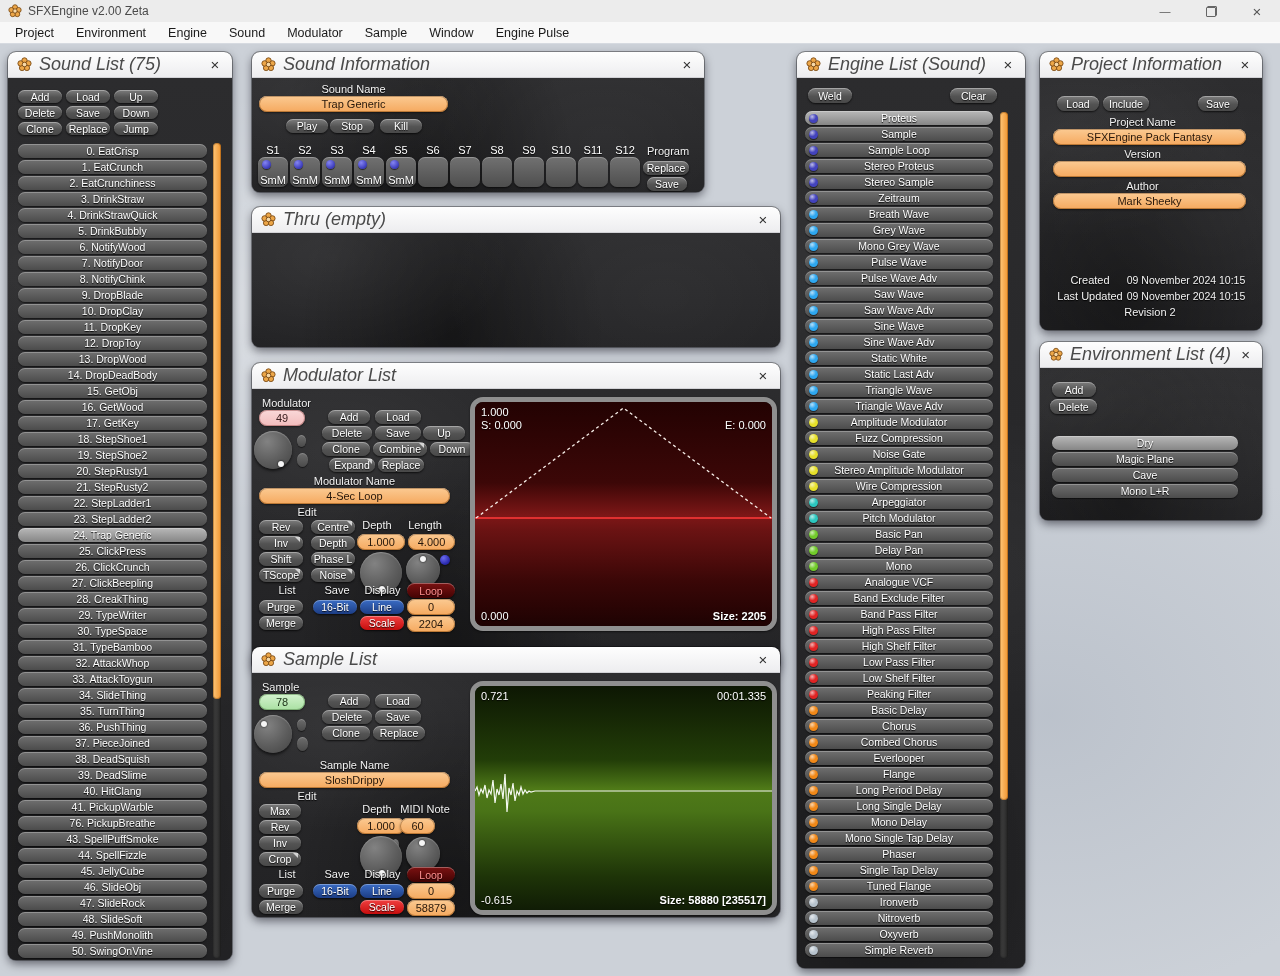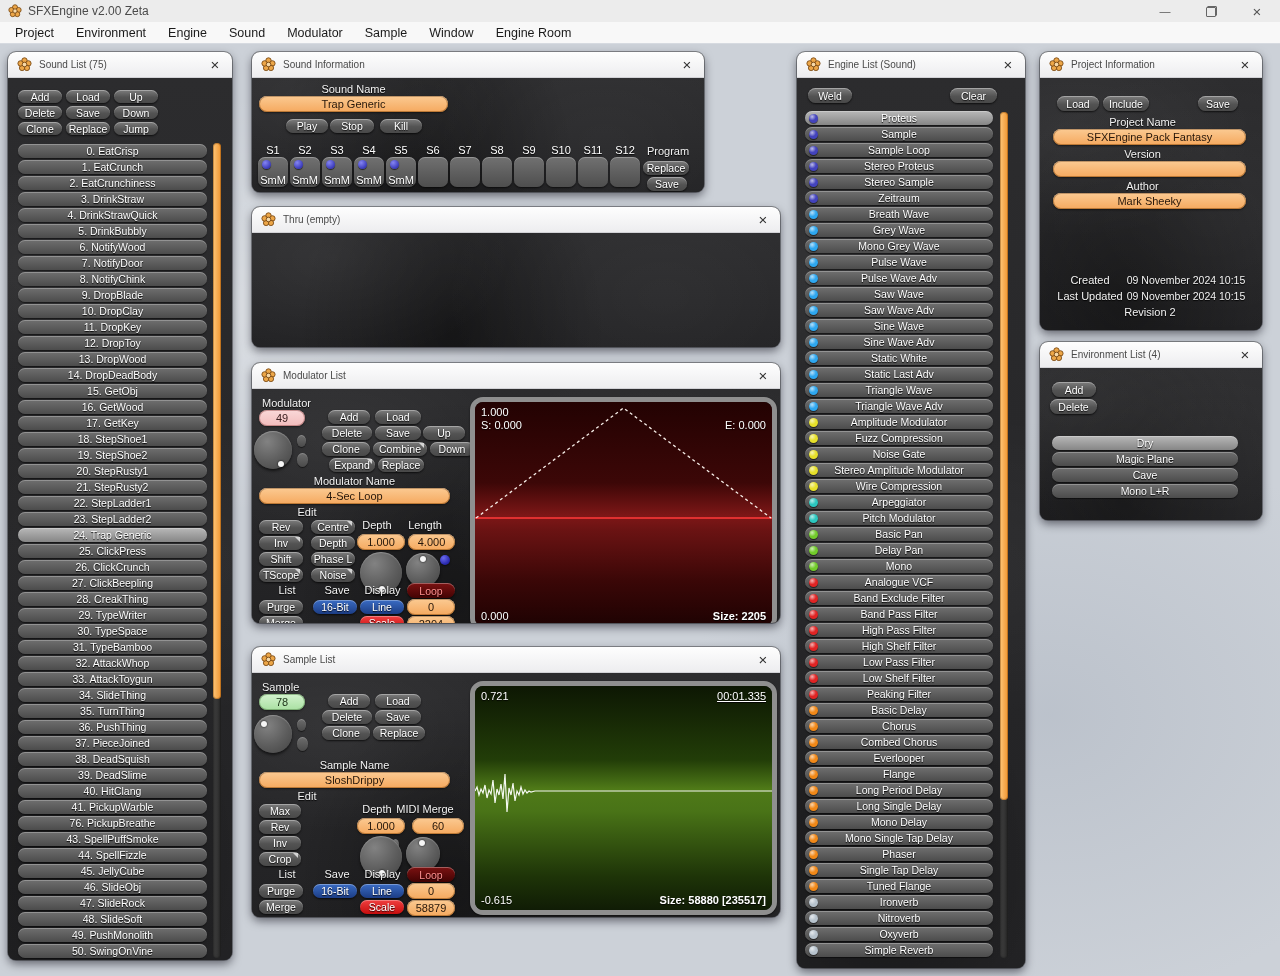--- a/index.html
+++ b/index.html
@@ -26,21 +26,21 @@
     radial-gradient(ellipse 420px 300px at 18% 28%, rgba(255,255,255,.28), transparent 70%),
     radial-gradient(ellipse 520px 420px at 82% 72%, rgba(150,160,175,.30), transparent 70%),
     #ccd1d8; }
 
   
   .panel { position:absolute; border-radius:8px; background:#232325;
     box-shadow:0 4px 10px rgba(15,15,25,.55), 0 0 0 1px rgba(0,0,0,.35); }
   .panel-header { position:absolute; left:0; top:0; right:0; height:26px;
     background:linear-gradient(#fefefe,#ededef); border-radius:8px 8px 0 0;
     display:flex; align-items:center; padding:0 9px; gap:7px; border-bottom:1px solid #d2d2d6; }
-  .panel-title { font-size:10px; color:#4a4a4a; flex:1; white-space:nowrap; }
+  .panel-title { font-size:18px; color:#4a4a4a; flex:1; white-space:nowrap;font-style:italic; }
   .panel-close { color:#333; font-size:15px; width:16px; text-align:center; line-height:1; }
   .panel-body { position:absolute; left:0; top:26px; right:0; bottom:0; border-radius:0 0 8px 8px; overflow:hidden;
     background:
       radial-gradient(ellipse 260px 150px at 15% 22%, rgba(255,255,255,.05), transparent 70%),
       radial-gradient(ellipse 320px 220px at 78% 55%, rgba(255,255,255,.04), transparent 70%),
       radial-gradient(ellipse 220px 280px at 38% 88%, rgba(0,0,0,.38), transparent 70%),
       linear-gradient(#2c2c2e,#222224); }
 
   
   .btn { position:absolute; display:flex; align-items:center; justify-content:center; height:14px;
@@ -106,21 +106,21 @@
   .screen { position:absolute; left:218px; top:8px; width:307px; height:234px;
     border:5px solid #8f8f8f; border-radius:13px; overflow:hidden;
     box-shadow:0 1px 2px rgba(0,0,0,.55), inset 0 2px 4px rgba(0,0,0,.6); }
   .screen .inner { position:absolute; inset:0; }
   .screen.red .inner { background:linear-gradient(#230202 0%, #3c0707 36%, #7e1717 51%, #6b1313 57%, #3a0707 80%, #1e0202 100%); }
   .screen.green .inner { background:linear-gradient(#0d1703 0%, #223d08 33%, #4f7a18 46%, #497317 56%, #1e3408 85%, #101c05 100%); }
   .screen svg { position:absolute; left:0; top:0; }
   .slabel { position:absolute; color:#fff; font-size:11px; text-shadow:0 1px 1px rgba(0,0,0,.85); white-space:nowrap; }
   .slabel.tl  { left:6px;  top:4px; }
   .slabel.tl2 { left:6px;  top:17px; }
-  .slabel.tr  { right:6px; top:4px;text-decoration:underline; }
+  .slabel.tr  { right:6px; top:4px; }
   .slabel.tr2 { right:6px; top:17px; }
   .slabel.bl  { left:6px;  bottom:4px; }
   .slabel.br  { right:6px; bottom:4px;font-weight:bold; }
 
   
   .btn-grid { position:absolute; left:10px; top:12px; width:152px; display:flex; flex-wrap:wrap; gap:3px 4px; }
   .btn-grid .gbtn { position:relative; width:44px; height:13px; border-radius:7px; display:flex; align-items:center; justify-content:center;
     background:linear-gradient(#7d7d7d,#535353 55%,#494949);
     box-shadow:inset 0 1px 0 rgba(255,255,255,.32), 0 1px 2px rgba(0,0,0,.7);
     color:#fff; font-size:10.5px; text-shadow:0 1px 1px rgba(0,0,0,.85); }
@@ -155,21 +155,21 @@
 
 <div class="menubar">
 
 <span class="menu-item">Project</span>
     <span class="menu-item">Environment</span>
     <span class="menu-item">Engine</span>
     <span class="menu-item">Sound</span>
     <span class="menu-item">Modulator</span>
     <span class="menu-item">Sample</span>
     <span class="menu-item">Window</span>
-    <span class="menu-item">Engine Room</span>
+    <span class="menu-item">Engine Pulse</span>
   </div>
 
 <div class="desktop">
 
   <div class="panel" style="left:8px;top:8px;width:224px;height:908px">
     <div class="panel-header">
       <svg width="15" height="15" viewBox="0 0 15 15">
           <g fill="#eca648" stroke="#7a4a14" stroke-width="0.9">
             <circle cx="7.5" cy="3.5" r="2.7"></circle>
             <circle cx="11.4" cy="6.4" r="2.7"></circle>
@@ -543,21 +543,21 @@
             <circle cx="3.6" cy="6.4" r="2.7"></circle>
           </g>
           <circle cx="7.5" cy="7.5" r="2.3" fill="#f6d9a8" stroke="#7a4a14" stroke-width="0.9"></circle>
         </svg>
       <span class="panel-title">Thru (empty)</span>
       <span class="panel-close">×</span>
     </div>
     <div class="panel-body"></div>
   </div>
 
-  <div class="panel" style="left:252px;top:319px;width:528px;height:260px">
+  <div class="panel" style="left:252px;top:319px;width:528px;height:308px">
     <div class="panel-header">
       <svg width="15" height="15" viewBox="0 0 15 15">
           <g fill="#eca648" stroke="#7a4a14" stroke-width="0.9">
             <circle cx="7.5" cy="3.5" r="2.7"></circle>
             <circle cx="11.4" cy="6.4" r="2.7"></circle>
             <circle cx="9.9" cy="10.9" r="2.7"></circle>
             <circle cx="5.1" cy="10.9" r="2.7"></circle>
             <circle cx="3.6" cy="6.4" r="2.7"></circle>
           </g>
           <circle cx="7.5" cy="7.5" r="2.3" fill="#f6d9a8" stroke="#7a4a14" stroke-width="0.9"></circle>
@@ -672,23 +672,23 @@
       <span class="lbl ctr" style="left:7px;top:86px;width:191px">Sample Name</span>
       <span class="field orange" style="left:7px;top:99px;width:191px">SloshDrippy</span>
       <span class="lbl ctr" style="left:30px;top:117px;width:50px">Edit</span>
 
       <span class="btn" style="left:7px;top:131px;width:42px">Max</span>
       <span class="btn" style="left:7px;top:147px;width:42px">Rev</span>
       <span class="btn" style="left:7px;top:163px;width:42px">Inv</span>
       <span class="btn flag" style="left:7px;top:179px;width:42px">Crop</span>
 
       <span class="lbl ctr" style="left:100px;top:130px;width:50px">Depth</span>
-      <span class="lbl ctr" style="left:143px;top:130px;width:60px">MIDI Merge</span>
+      <span class="lbl ctr" style="left:143px;top:130px;width:60px">MIDI Note</span>
       <span class="field orange" style="left:105px;top:145px;width:48px">1.000</span>
-      <span class="field orange" style="left:160px;top:145px;width:52px">60</span>
+      <span class="field orange" style="left:148px;top:145px;width:35px">60</span>
       <span class="pip" style="left:140px;top:166px"></span>
       <div class="knob" style="left:108px;top:163px;width:42px;height:42px">
         <span class="kdot" style="left:45%;top:82%"></span>
       </div>
       <div class="knob" style="left:154px;top:164px;width:34px;height:34px">
         <span class="kdot" style="left:38%;top:8%"></span>
       </div>
 
       <span class="lbl ctr" style="left:10px;top:195px;width:50px">List</span>
       <span class="lbl ctr" style="left:60px;top:195px;width:50px">Save</span>

